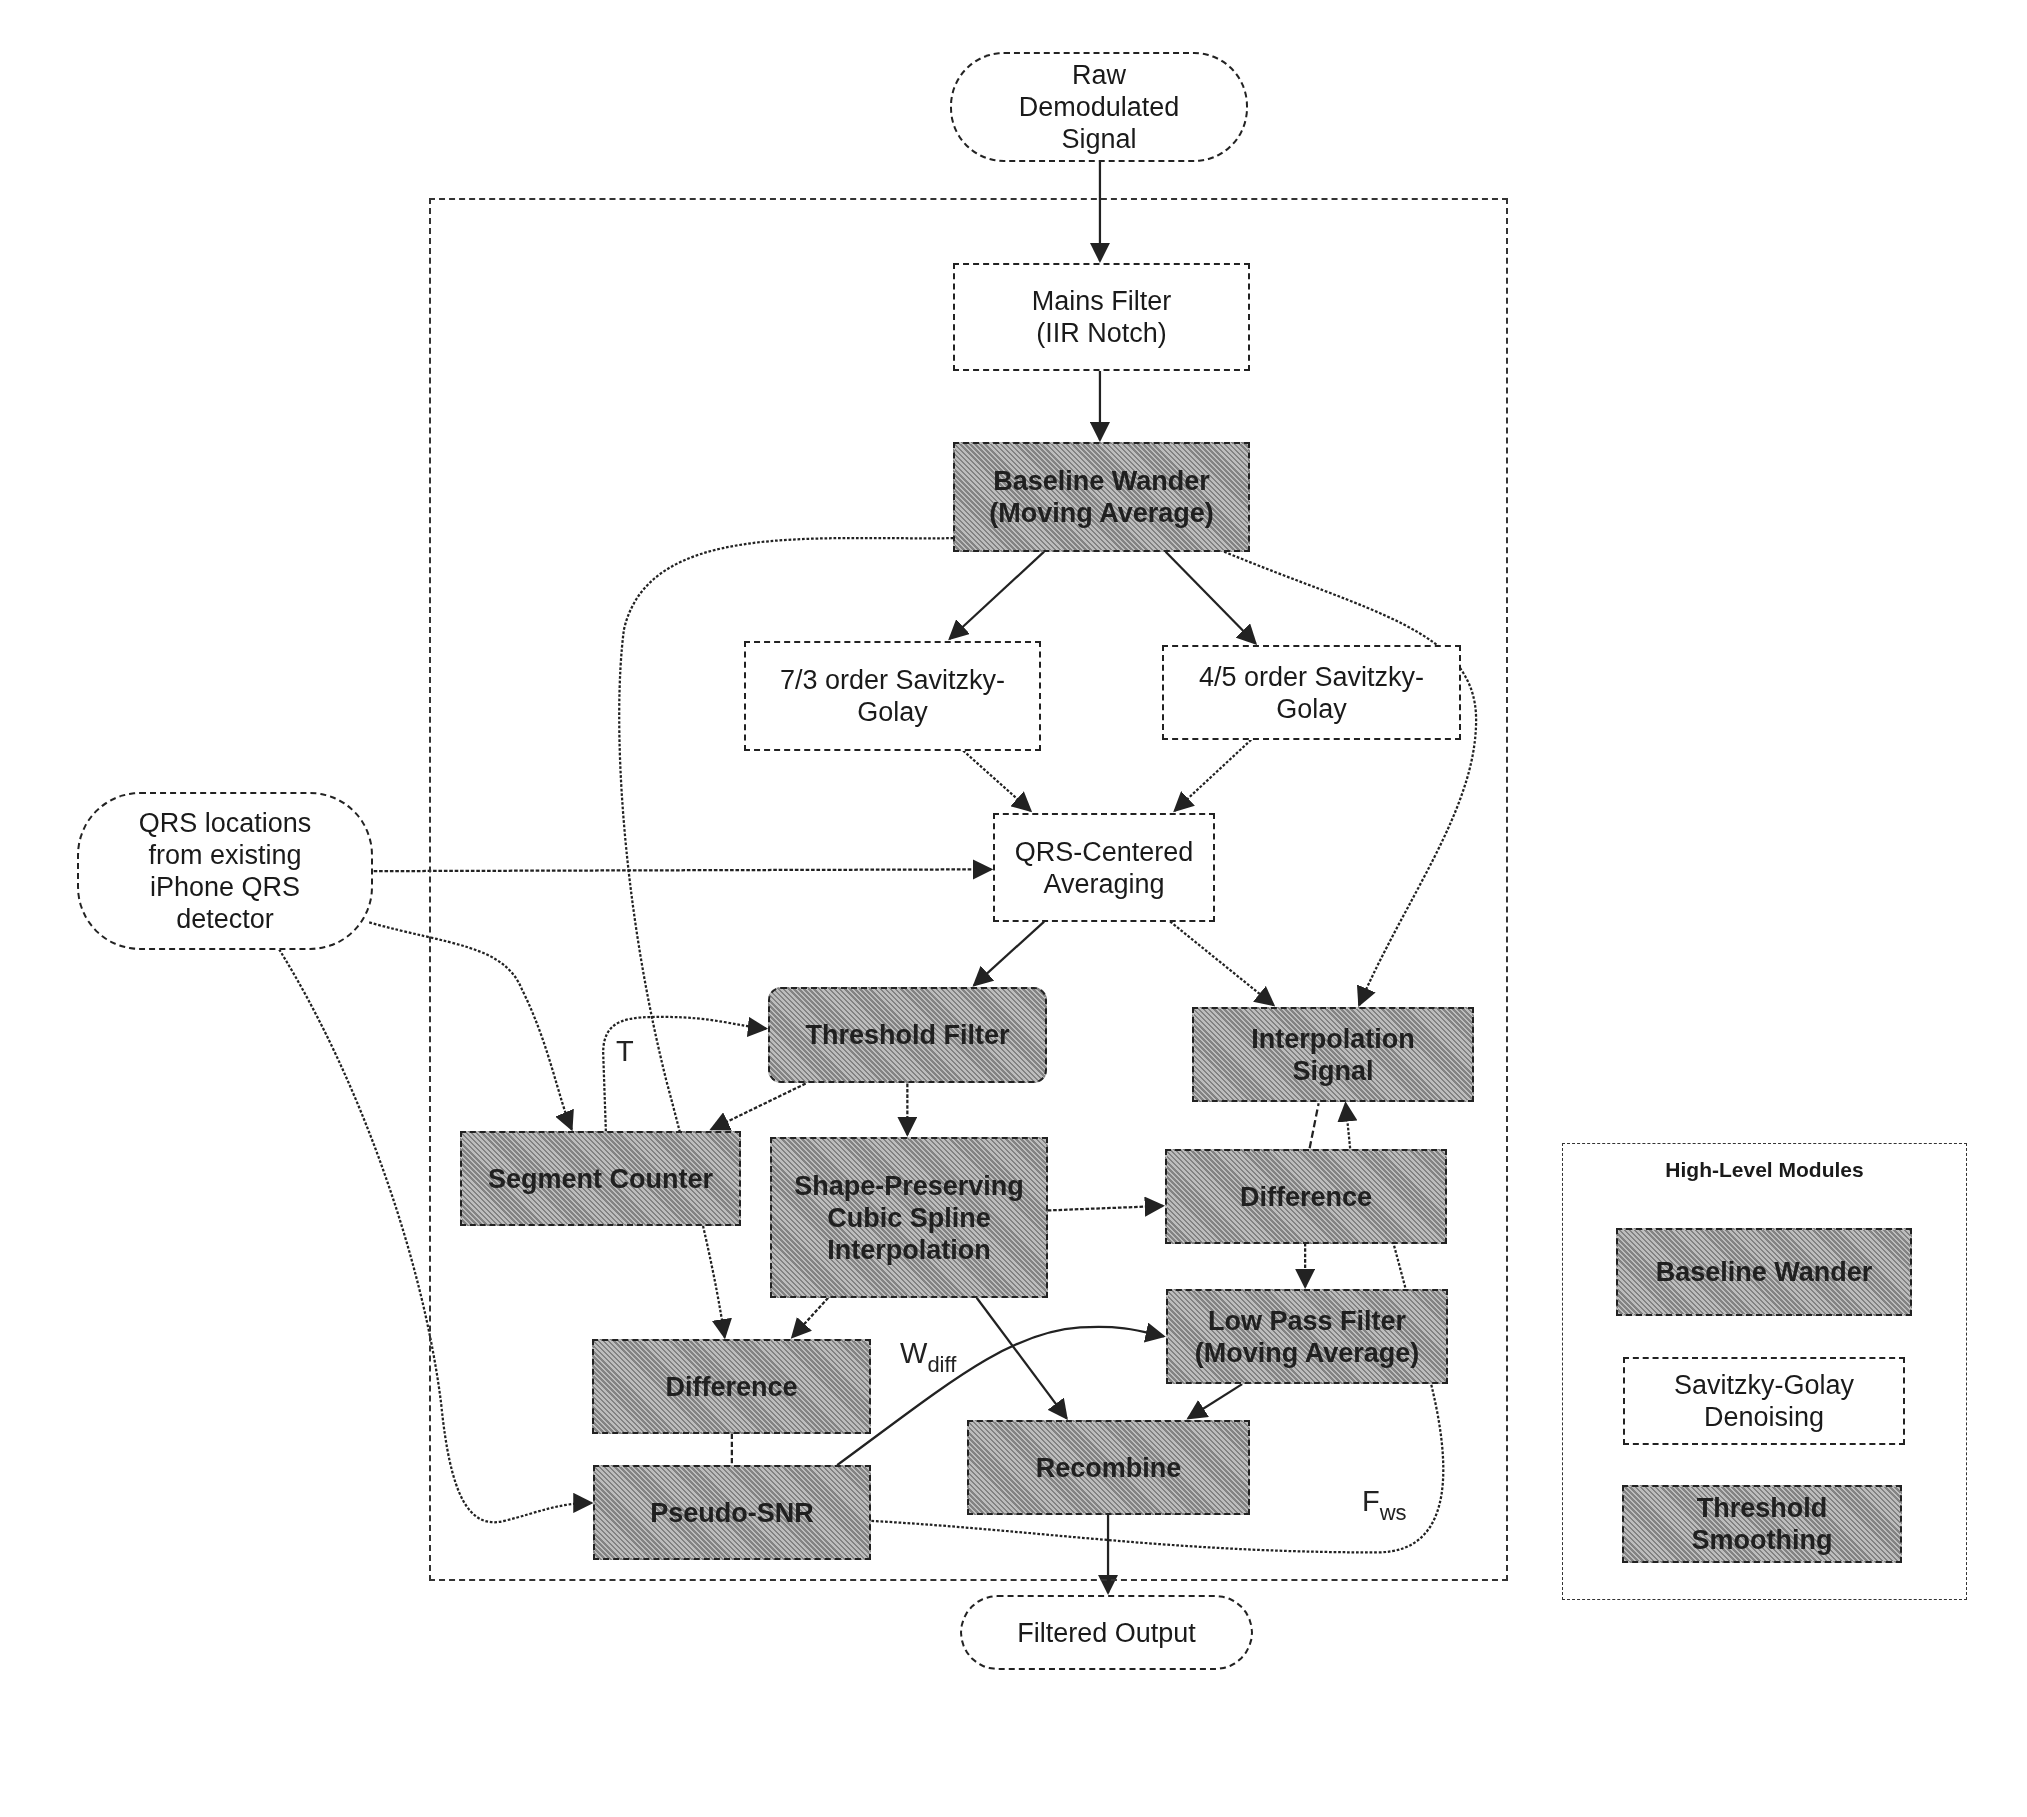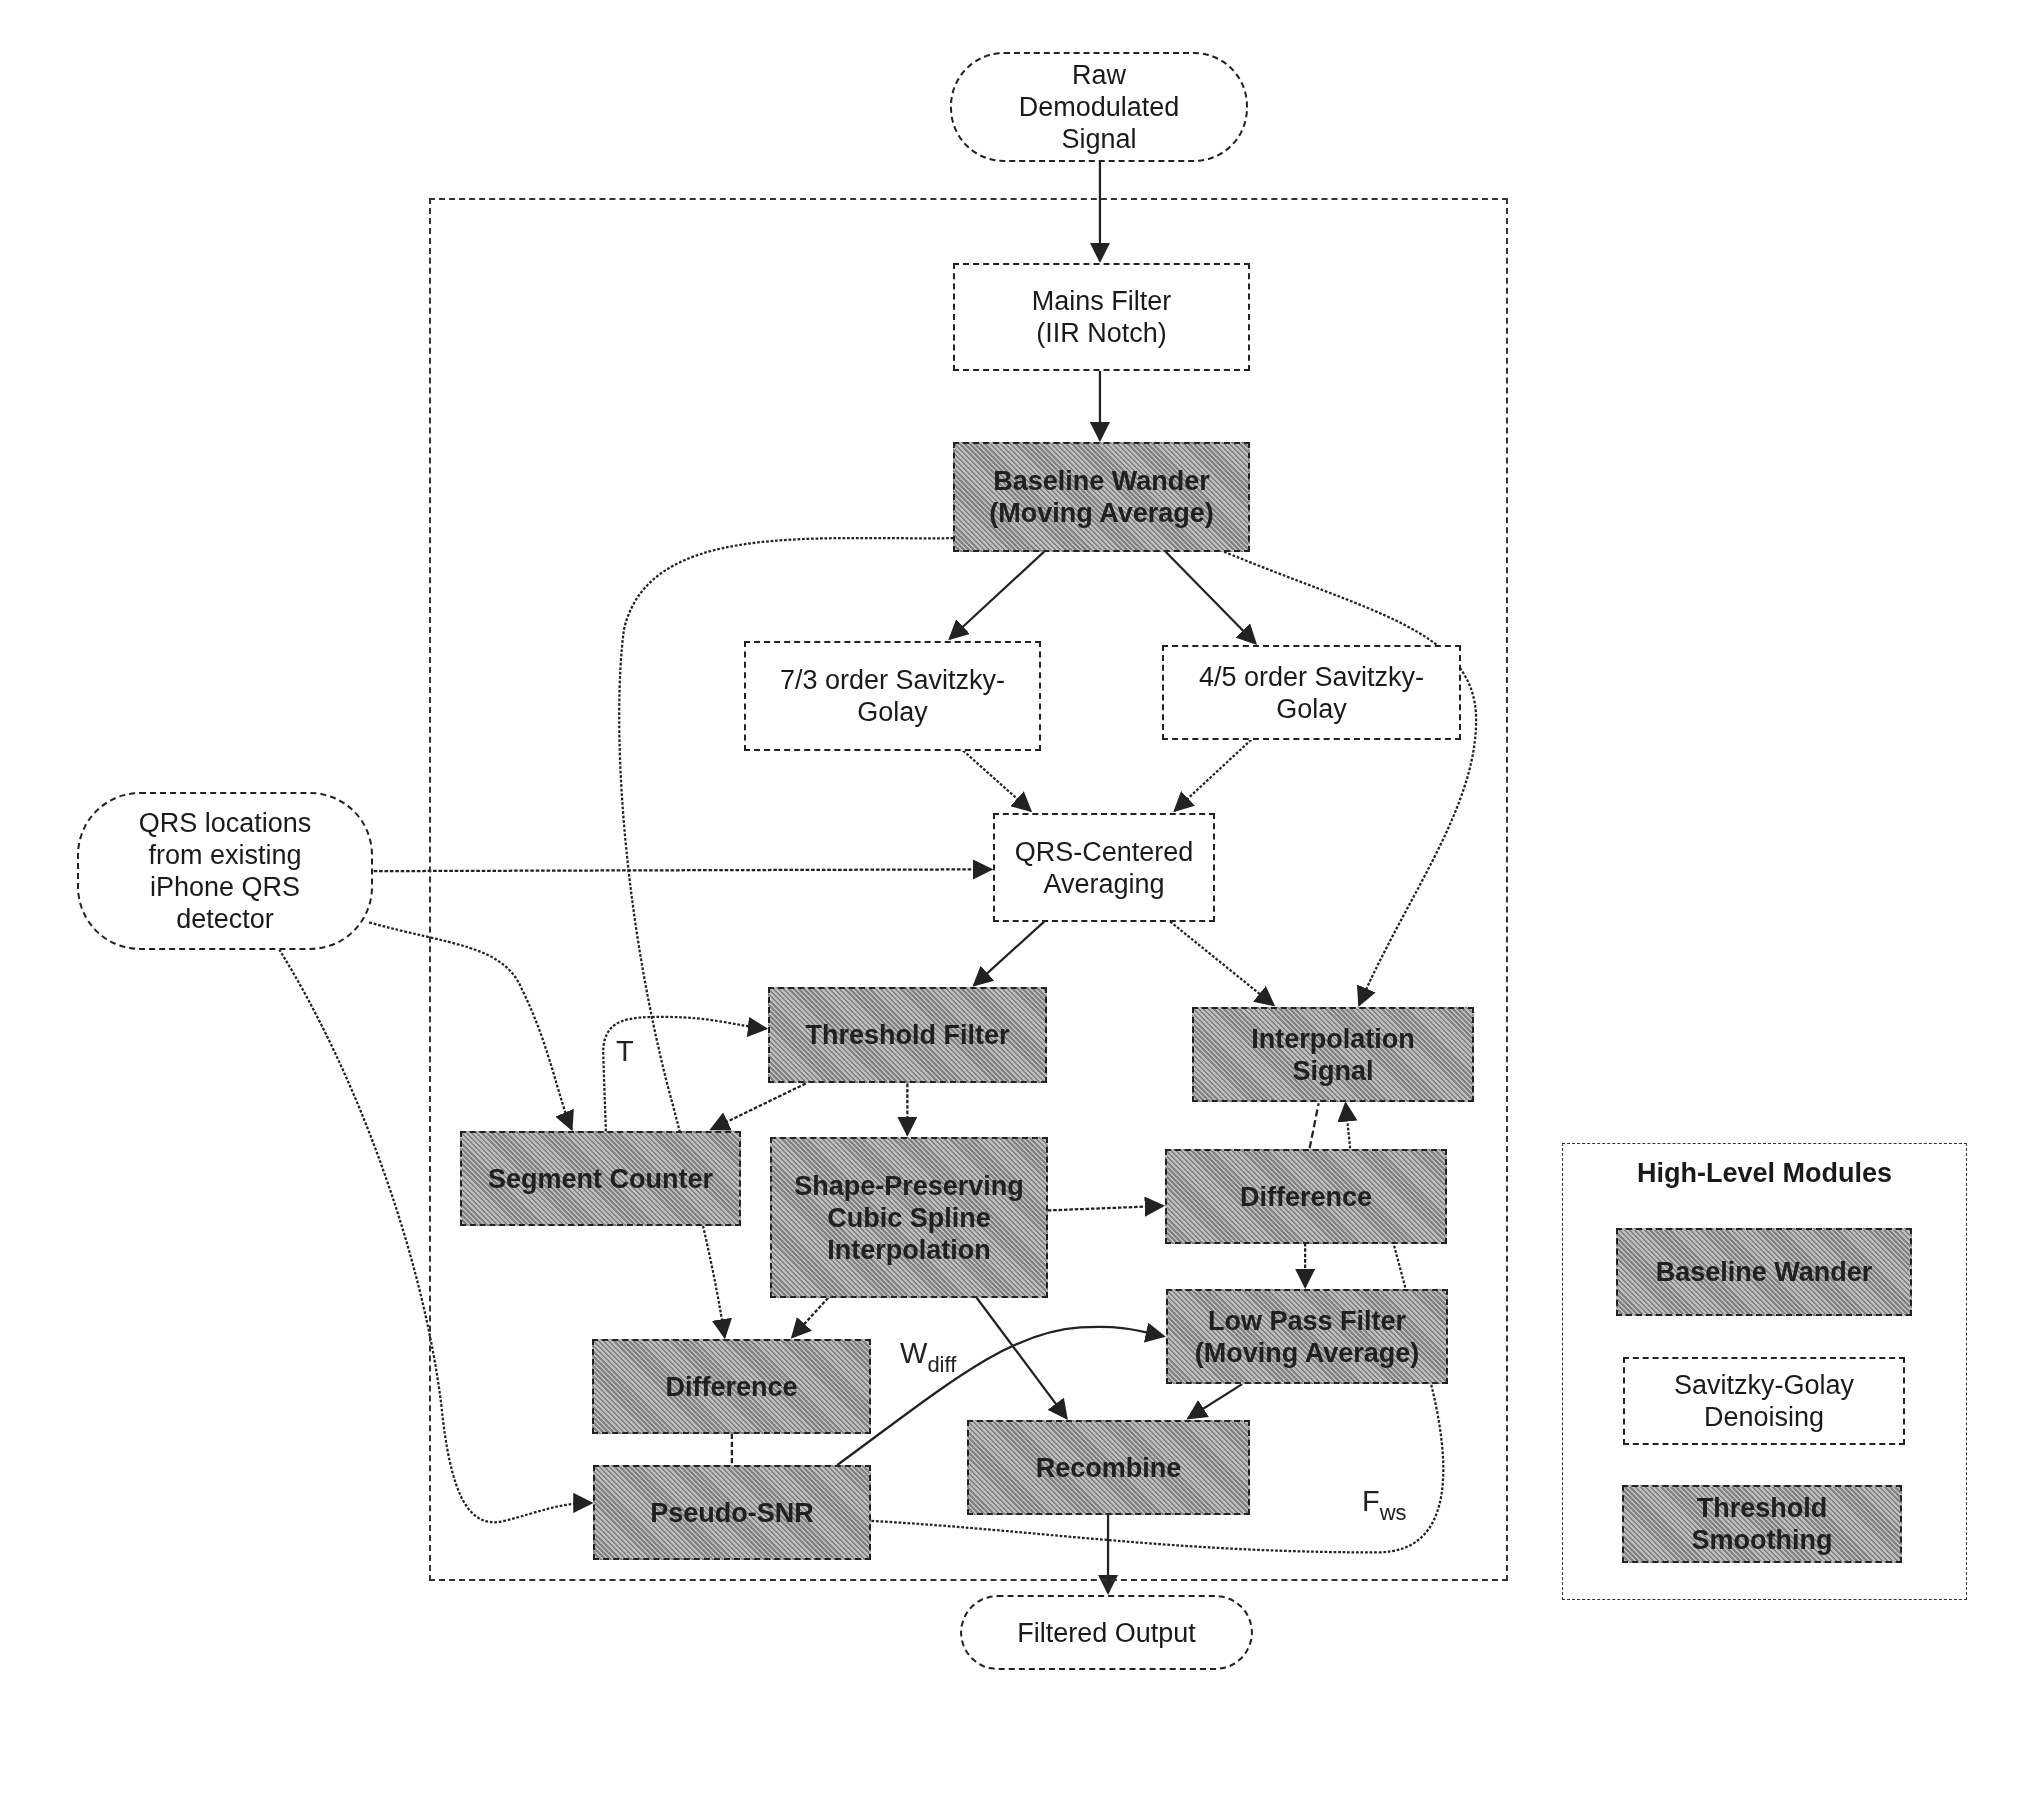--- a/index.html
+++ b/index.html
@@ -13,21 +13,21 @@
   .white { background: #ffffff; }
   .shaded {
     background-color: #9a9a9a;
     background-image: repeating-linear-gradient(45deg, rgba(255,255,255,0.35) 0 1.8px, rgba(0,0,0,0.15) 1.8px 3.6px);
     color: #202020; font-weight: bold;
   }
   .pill { border-radius: 54px; }
   .container { position: absolute; border: 2.7px dashed #333; box-sizing: border-box; }
   .legend { position: absolute; border: 1.8px dashed #333; box-sizing: border-box; }
   .legend-title { position: absolute; left: 0; right: 0; text-align: center; font-weight: bold;
-                  font-size: 27px; }
+                  font-size: 21px; }
   .label { position: absolute; font-size: 29px; color: #222; }
   .label sub { font-size: 22px; vertical-align: -9px; }
 </style>
 </head>
 <body>
 
 <svg id="edges" viewBox="0 0 2253 2019">
   <defs>
     <marker id="arr" viewBox="0 0 10 10" refX="9" refY="5" markerWidth="9" markerHeight="9" orient="auto-start-reverse">
       <path d="M0,0 L10,5 L0,10 z" fill="#222"></path>
@@ -97,21 +97,21 @@
 Averaging</span>
 </div>
 
 <div class="node white pill" style="left:77px; top:792px; width:296px; height:158px; border-radius:63px;">
   <span>QRS locations
 from existing
 iPhone QRS
 detector</span>
 </div>
 
-<div class="node shaded" style="left:768px; top:987px; width:279px; height:96px;">
+<div class="node shaded" style="left:768px; top:987px; width:279px; height:96px;border-radius:13px;">
   <span>Threshold Filter</span>
 </div>
 
 <div class="node shaded" style="left:1192px; top:1007px; width:282px; height:95px;">
   <span>Interpolation
 Signal</span>
 </div>
 
 <div class="node shaded" style="left:460px; top:1131px; width:281px; height:95px;">
   <span>Segment Counter</span>

